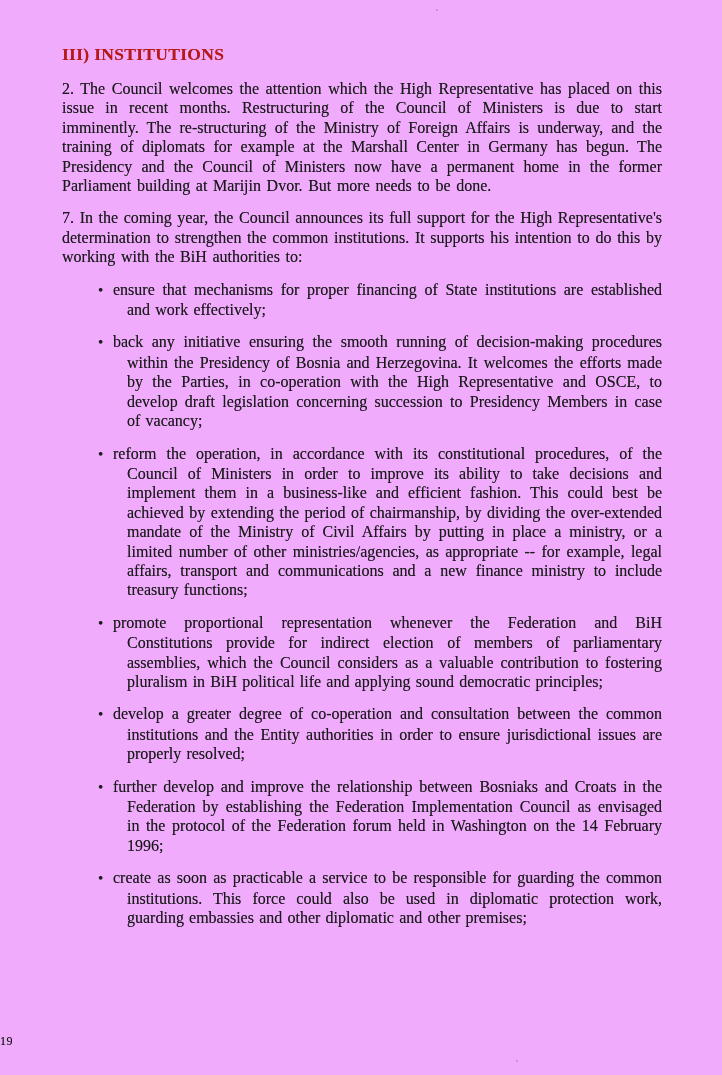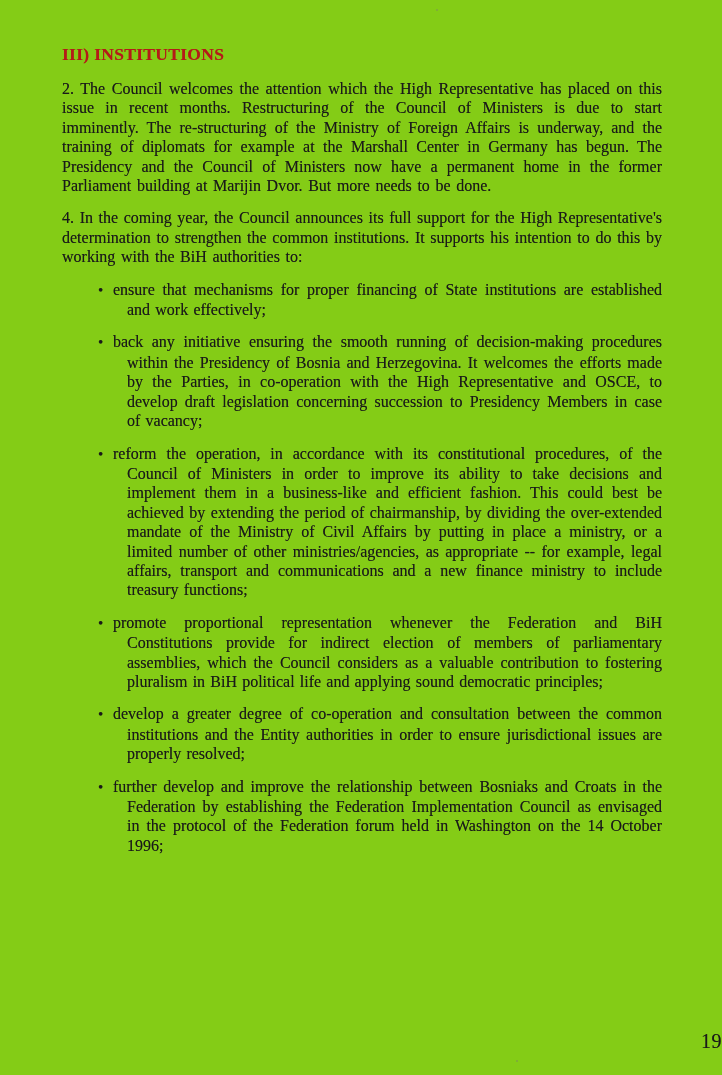--- a/index.html
+++ b/index.html
@@ -7,21 +7,21 @@
   html, body {
     width: 722px;
     height: 1075px;
     background: #ffffff;
   }
 
   .page {
     position: relative;
     width: 722px;
     height: 1075px;
-    background: #84cc16;
+    background: #f0abfc;
     overflow: hidden;
     font-family: "Liberation Serif", "DejaVu Serif", serif;
     font-size: 16px;
     line-height: 19.4px;
     color: #1a1a1a;
     text-shadow: 0 0 0.5px rgba(20,20,20,0.55);
   }
 
   .content {
     position: absolute;
@@ -65,22 +65,22 @@
     margin-left: -15px;
     text-indent: 0;
     font-size: 15px;
   }
 
   .page-number {
     position: absolute;
     top: 1032px;
     left: 0;
     width: 722px;
-    text-align: right;
-    font-size: 20px;
+    text-align: left;
+    font-size: 12px;
     letter-spacing: 0.5px;
   }
 
   .speck {
     position: absolute;
     background: rgba(120,120,120,0.45);
     border-radius: 50%;
   }
   .speck-top    { left: 436px; top: 9px;    width: 2px; height: 2px; }
   .speck-bottom { left: 516px; top: 1060px; width: 2px; height: 2px; }
@@ -92,29 +92,30 @@
 
   <div class="speck speck-top"></div>
 
   <div class="content">
 
     <h1 class="section-heading">III) INSTITUTIONS</h1>
 
 
     <p class="para">2. The Council welcomes the attention which the High Representative has placed on this issue in recent months. Restructuring of the Council of Ministers is due to start imminently. The re-structuring of the Ministry of Foreign Affairs is underway, and the training of diplomats for example at the Marshall Center in Germany has begun. The Presidency and the Council of Ministers now have a permanent home in the former Parliament building at Marijin Dvor. But more needs to be done.</p>
 
-    <p class="para">4. In the coming year, the Council announces its full support for the High Representative's determination to strengthen the common institutions. It supports his intention to do this by working with the BiH authorities to:</p>
+    <p class="para">7. In the coming year, the Council announces its full support for the High Representative's determination to strengthen the common institutions. It supports his intention to do this by working with the BiH authorities to:</p>
 
     <ul class="bullet-list">
       <li><span class="bullet">•</span><span>ensure that mechanisms for proper financing of State institutions are established and work effectively;</span></li>
       <li><span class="bullet">•</span><span>back any initiative ensuring the smooth running of decision-making procedures within the Presidency of Bosnia and Herzegovina. It welcomes the efforts made by the Parties, in co-operation with the High Representative and OSCE, to develop draft legislation concerning succession to Presidency Members in case of vacancy;</span></li>
       <li><span class="bullet">•</span><span>reform the operation, in accordance with its constitutional procedures, of the Council of Ministers in order to improve its ability to take decisions and implement them in a business-like and efficient fashion. This could best be achieved by extending the period of chairmanship, by dividing the over-extended mandate of the Ministry of Civil Affairs by putting in place a ministry, or a limited number of other ministries/agencies, as appropriate -- for example, legal affairs, transport and communications and a new finance ministry to include treasury functions;</span></li>
       <li><span class="bullet">•</span><span>promote proportional representation whenever the Federation and BiH Constitutions provide for indirect election of members of parliamentary assemblies, which the Council considers as a valuable contribution to fostering pluralism in BiH political life and applying sound democratic principles;</span></li>
       <li><span class="bullet">•</span><span>develop a greater degree of co-operation and consultation between the common institutions and the Entity authorities in order to ensure jurisdictional issues are properly resolved;</span></li>
-      <li><span class="bullet">•</span><span>further develop and improve the relationship between Bosniaks and Croats in the Federation by establishing the Federation Implementation Council as envisaged in the protocol of the Federation forum held in Washington on the 14 October 1996;</span></li>
+      <li><span class="bullet">•</span><span>further develop and improve the relationship between Bosniaks and Croats in the Federation by establishing the Federation Implementation Council as envisaged in the protocol of the Federation forum held in Washington on the 14 February 1996;</span></li>
+      <li><span class="bullet">•</span><span>create as soon as practicable a service to be responsible for guarding the common institutions. This force could also be used in diplomatic protection work, guarding embassies and other diplomatic and other premises;</span></li>
     </ul>
 
   </div>
 
   <div class="page-number">19</div>
 
   <div class="speck speck-bottom"></div>
 
 </div>
 

